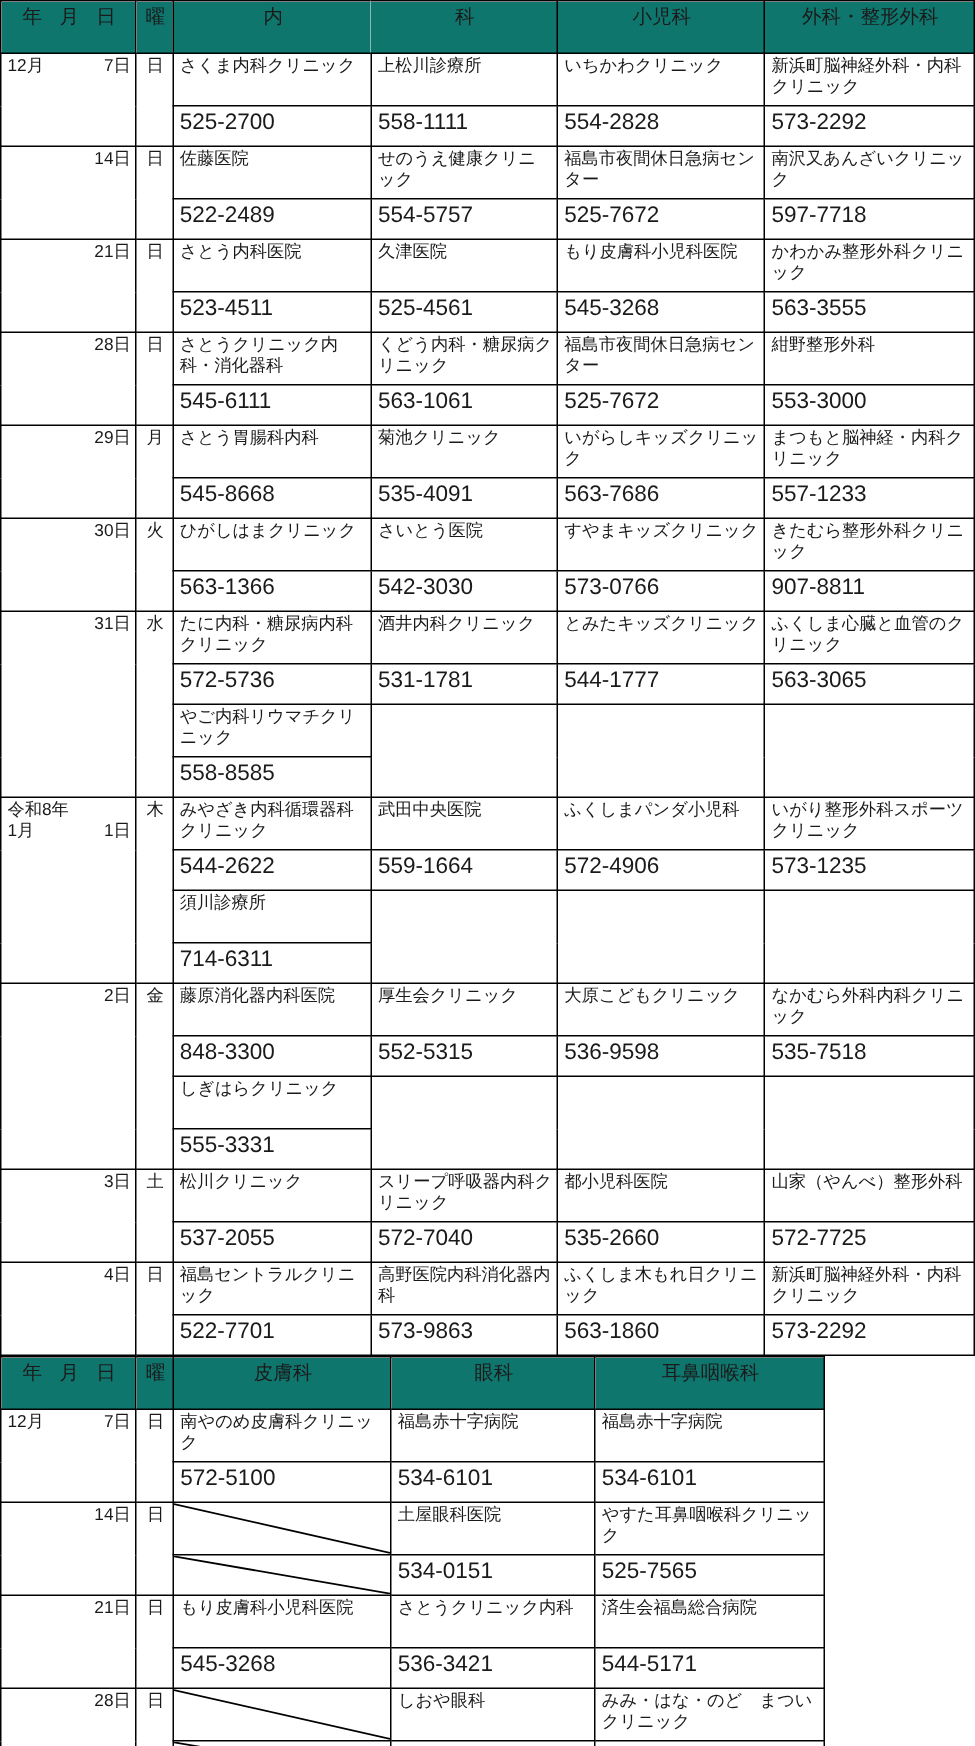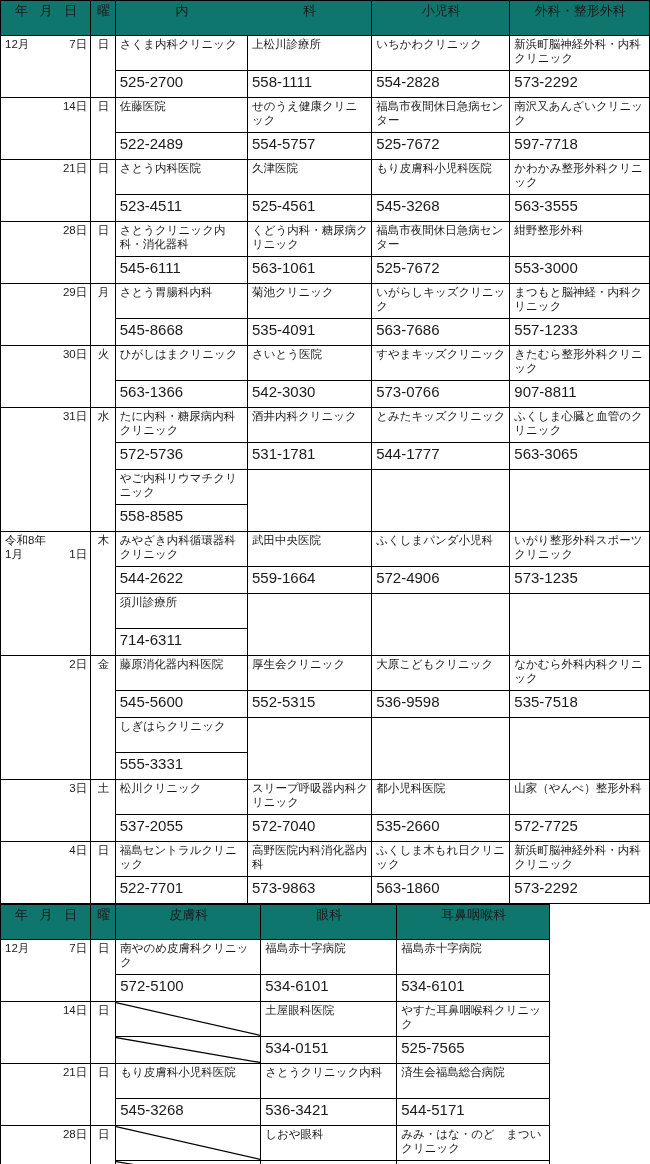--- a/index.html
+++ b/index.html
@@ -297,21 +297,21 @@
               <span class="dy">2日</span>
             </div>
           </td>
           <td class="c-dow" rowspan="4">金</td>
           <td class="c-a">藤原消化器内科医院</td>
           <td class="c-b">厚生会クリニック</td>
           <td class="c-c">大原こどもクリニック</td>
           <td class="c-d">なかむら外科内科クリニック</td>
         </tr>
         <tr class="tel-row">
-          <td class="c-a tel">545-5600</td>
+          <td class="c-a tel">848-3300</td>
           <td class="c-b tel">552-5315</td>
           <td class="c-c tel">536-9598</td>
           <td class="c-d tel">535-7518</td>
         </tr>
         <tr class="name-row">
           <td class="c-a">しぎはらクリニック</td>
           <td class="c-b" rowspan="2"></td>
           <td class="c-c" rowspan="2"></td>
           <td class="c-d" rowspan="2"></td>
         </tr>

